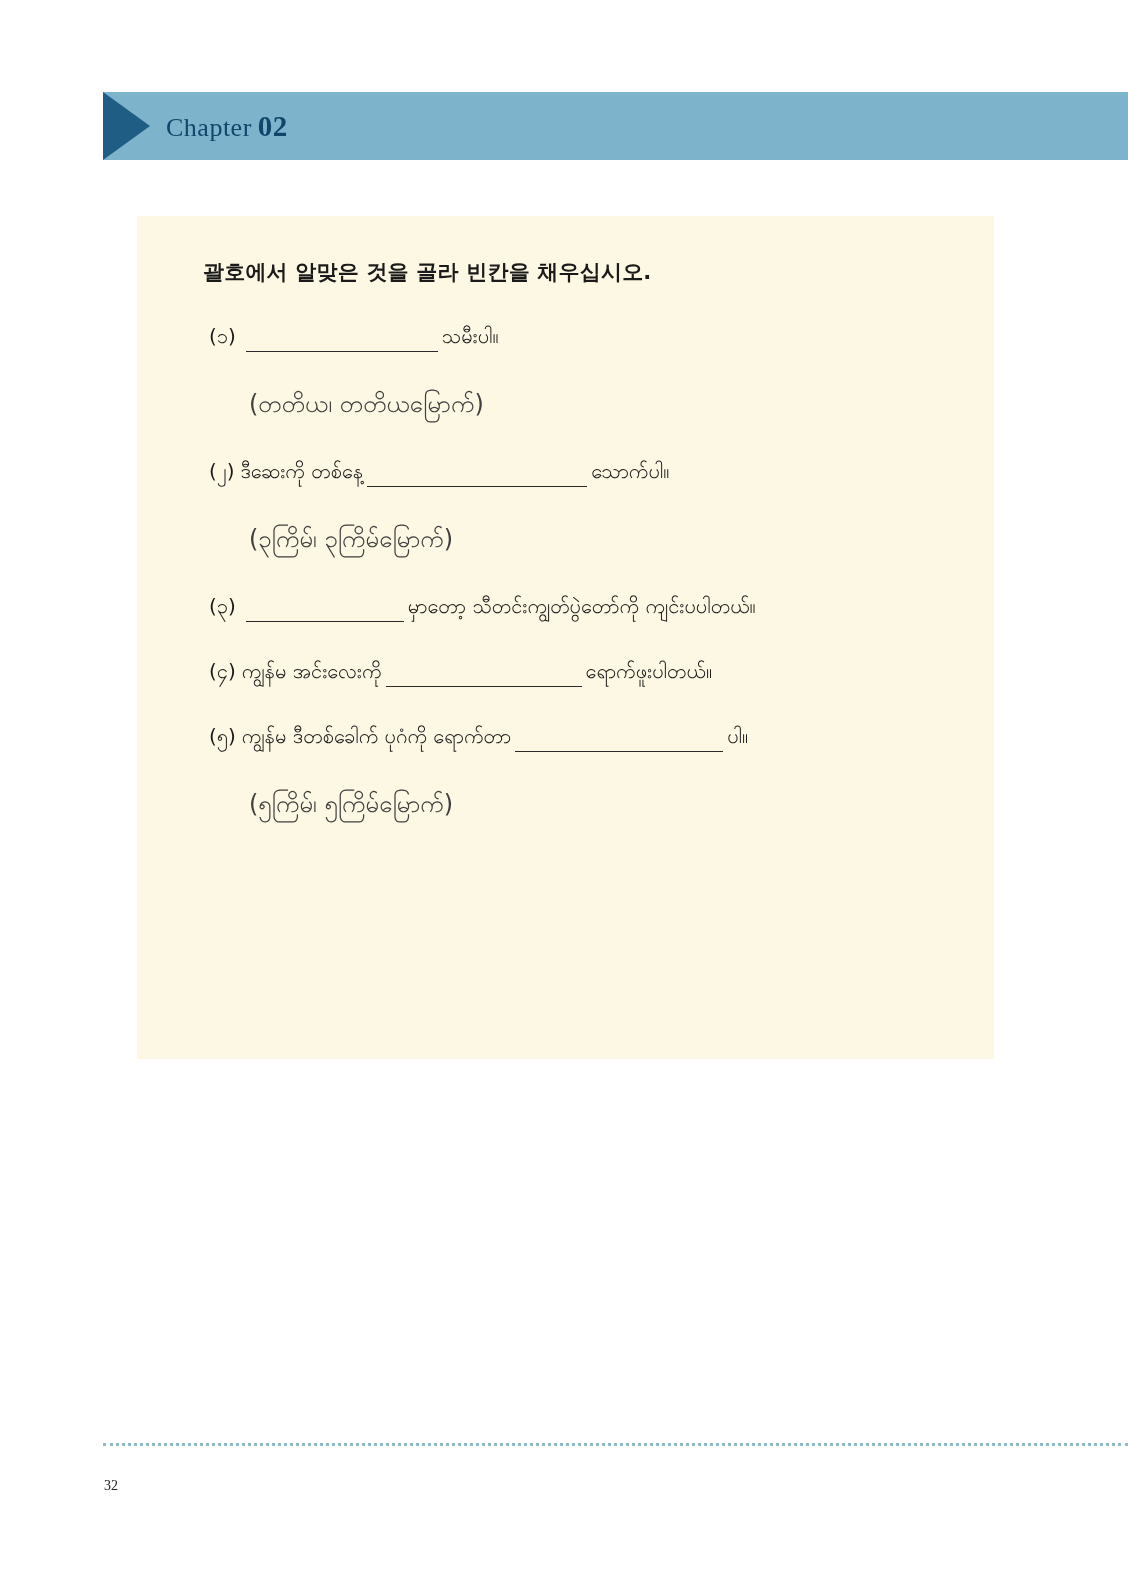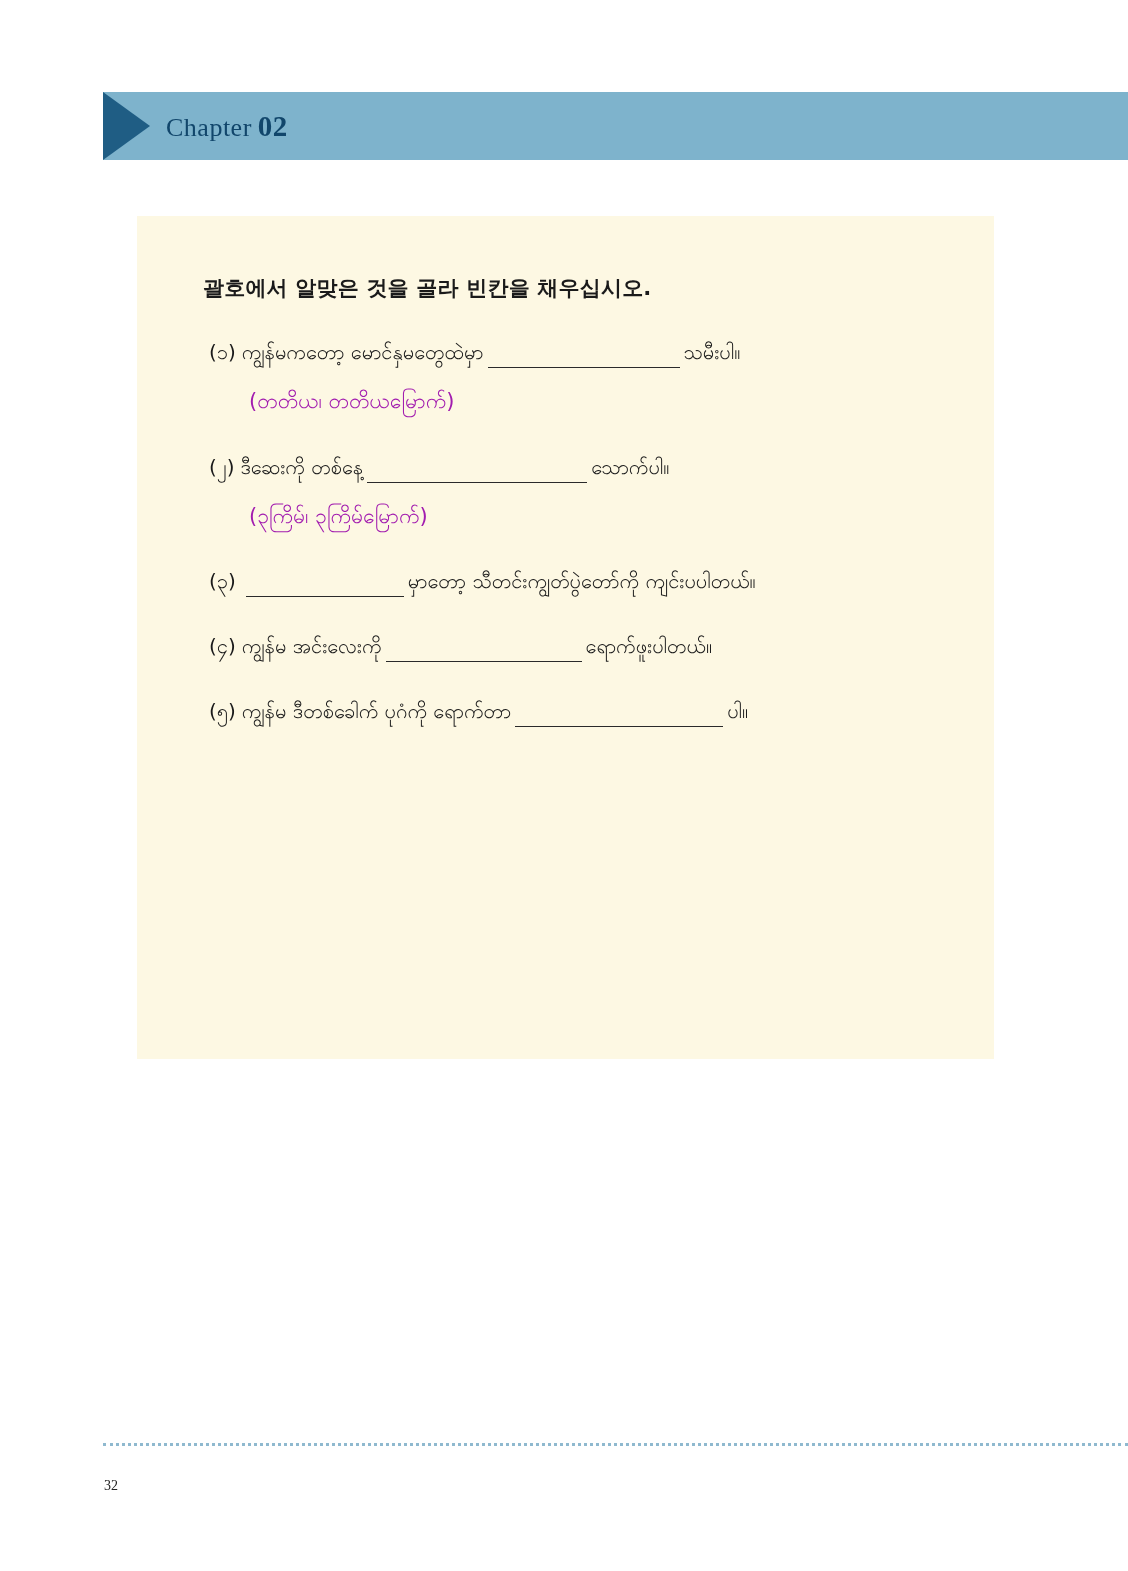--- a/index.html
+++ b/index.html
@@ -52,21 +52,21 @@
 
   
   .exercise-box {
     position: absolute;
     left: 137px;
     top: 216px;
     width: 857px;
     height: 843px;
     background: #fdf8e3;
     box-sizing: border-box;
-    padding: 52px 40px 0 40px;
+    padding: 36px 40px 0 40px;
   }
   .instruction {
     font-size: 21px;
     font-weight: bold;
     color: #1a1a1a;
     letter-spacing: 0.2px;
     margin: 6px 0 0 26px;
     line-height: 1.4;
   }
 
@@ -92,23 +92,23 @@
     border-bottom: 1.4px solid #2a2a2a;
     height: 1.05em;
     margin: 0 4px;
   }
   .blank.w1 { width: 192px; }
   .blank.w2 { width: 220px; }
   .blank.w3 { width: 158px; }
   .blank.w4 { width: 196px; }
   .blank.w5 { width: 208px; }
   .q-choices {
-    font-size: 21px;
-    color: #a21caf;
-    margin: 18px 0 0 40px;
+    font-size: 24px;
+    color: #404040;
+    margin: 34px 0 0 40px;
     line-height: 1.5;
   }
 
   
   .footer-rule {
     position: absolute;
     left: 103px;
     top: 1443px;
     width: 1025px;
     height: 3px;
@@ -133,21 +133,20 @@
   </div>
 </div>
 
 <div class="exercise-box">
 
   <div class="instruction">괄호에서 알맞은 것을 골라 빈칸을 채우십시오.</div>
 
   <div class="q-block">
     <div class="q-line">
       <span class="q-num">(၁)</span>
-      <span class="q-text-a">ကျွန်မကတော့ မောင်နှမတွေထဲမှာ</span>
       <span class="blank w1"></span>
       <span class="q-text-b">သမီးပါ။</span>
     </div>
     <div class="q-choices">(တတိယ၊ တတိယမြောက်)</div>
   </div>
 
   <div class="q-block">
     <div class="q-line">
       <span class="q-num">(၂)</span>
       <span class="q-text-a">ဒီဆေးကို တစ်နေ့</span>
@@ -175,18 +174,19 @@
     </div>
   </div>
 
   <div class="q-block">
     <div class="q-line">
       <span class="q-num">(၅)</span>
       <span class="q-text-a">ကျွန်မ ဒီတစ်ခေါက် ပုဂံကို ရောက်တာ</span>
       <span class="blank w5"></span>
       <span class="q-text-b">ပါ။</span>
     </div>
+    <div class="q-choices">(၅ကြိမ်၊ ၅ကြိမ်မြောက်)</div>
   </div>
 
 </div>
 
 <div class="footer-rule"></div>
 <div class="page-number">32</div>
 
 </body></html>

